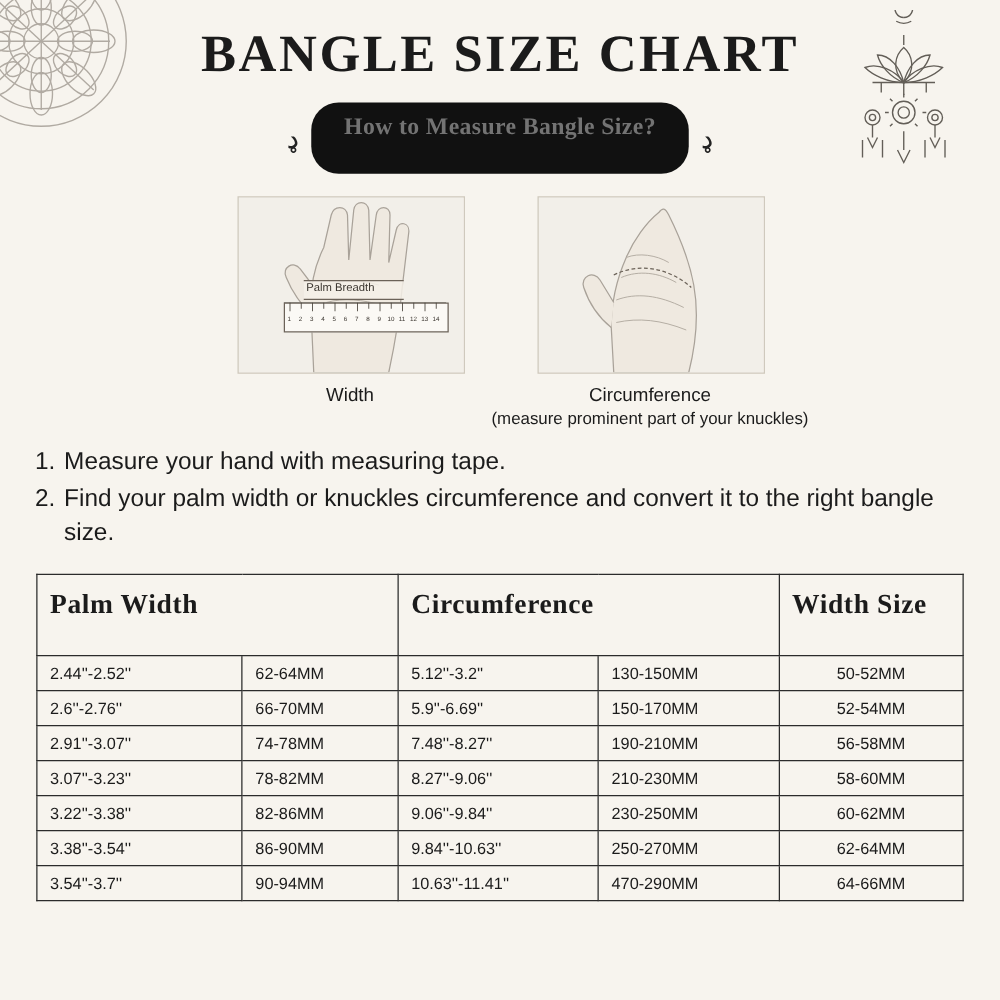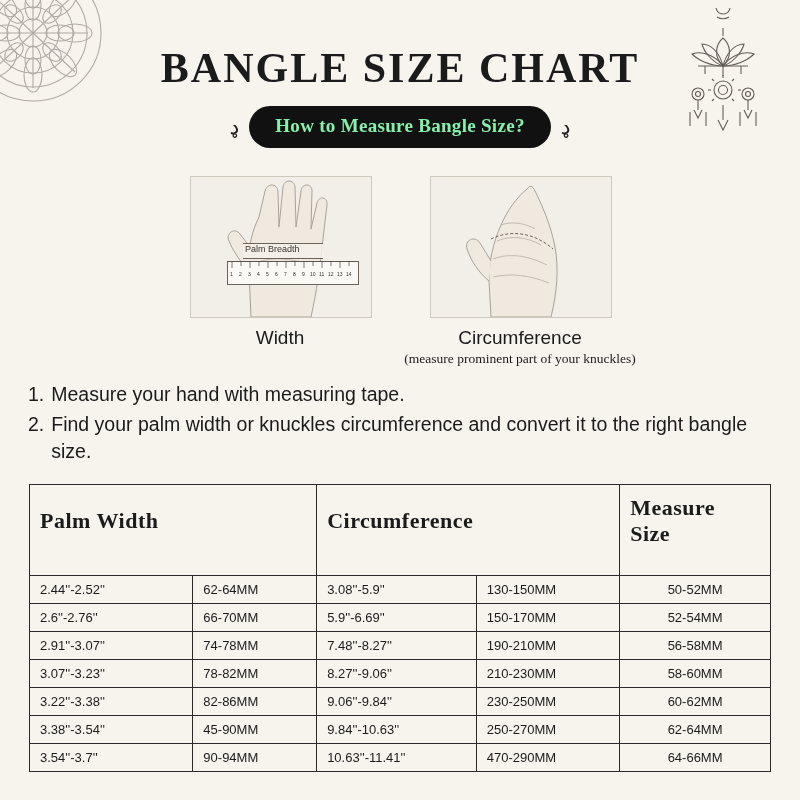--- a/index.html
+++ b/index.html
@@ -34,77 +34,76 @@
     opacity: .85;
   }
 
   
   .title {
     text-align: center;
     font-family: "Liberation Serif", serif;
     font-weight: bold;
     font-size: 42px;
     letter-spacing: 2px;
-    padding-top: 44px;
+    padding-top: 20px;
     margin: 0;
   }
 
   .measure-row {
     display: flex;
     align-items: center;
     justify-content: center;
     gap: 10px;
     margin-top: 14px;
   }
   .swirl {
     font-size: 22px;
     font-family: "Liberation Serif", serif;
     color: #222;
     line-height: 1;
   }
   .pill {
     background: #111;
-    color: #86efac;
+    color: #737373;
     border-radius: 22px;
-    padding: 9px 26px 11px;
+    padding: 9px 26px 26px;
     font-family: "Liberation Serif", serif;
     font-weight: bold;
     font-size: 19px;
     letter-spacing: .3px;
     white-space: nowrap;
   }
 
   
   .photos {
     display: flex;
     justify-content: center;
     gap: 60px;
-    margin-top: 28px;
+    margin-top: 18px;
   }
   .photo-block {
     width: 180px;
     text-align: center;
   }
   .photo {
     width: 180px;
     height: 140px;
     background: #f3f0ea;
     border: 1px solid #cfc9bd;
     position: relative;
     overflow: hidden;
   }
   .caption {
-    font-size: 19px;
+    font-size: 15px;
     margin-top: 9px;
     font-family: "Liberation Sans", sans-serif;
   }
   .subcaption {
     font-size: 13.5px;
     margin-top: 2px;
-    font-family: Liberation Serif, serif;
   }
   .cap-wide {
     width: 430px;
     margin-left: -125px;
   }
 
   
   .steps {
     margin: 14px 0 0 28px;
     font-size: 19.5px;
@@ -346,28 +345,28 @@
     <span class="step-num">2.</span>
     <span>Find your palm width or knuckles circumference and convert it to the right bangle size.</span>
   </div>
 </div>
 
 <table class="size-table">
   <thead>
     <tr>
       <th class="h0" colspan="2">Palm Width</th>
       <th class="h1" colspan="2">Circumference</th>
-      <th class="h2">Measure Size</th>
+      <th class="h2">Width Size</th>
     </tr>
   </thead>
   <tbody>
     <tr>
       <td class="c0">2.44''-2.52''</td>
       <td class="c1">62-64MM</td>
-      <td class="c2">3.08''-5.9''</td>
+      <td class="c2">5.12''-3.2''</td>
       <td class="c3">130-150MM</td>
       <td class="c4">50-52MM</td>
     </tr>
     <tr>
       <td class="c0">2.6''-2.76''</td>
       <td class="c1">66-70MM</td>
       <td class="c2">5.9''-6.69''</td>
       <td class="c3">150-170MM</td>
       <td class="c4">52-54MM</td>
     </tr>
@@ -387,21 +386,21 @@
     </tr>
     <tr>
       <td class="c0">3.22''-3.38''</td>
       <td class="c1">82-86MM</td>
       <td class="c2">9.06''-9.84''</td>
       <td class="c3">230-250MM</td>
       <td class="c4">60-62MM</td>
     </tr>
     <tr>
       <td class="c0">3.38''-3.54''</td>
-      <td class="c1">45-90MM</td>
+      <td class="c1">86-90MM</td>
       <td class="c2">9.84''-10.63''</td>
       <td class="c3">250-270MM</td>
       <td class="c4">62-64MM</td>
     </tr>
     <tr>
       <td class="c0">3.54''-3.7''</td>
       <td class="c1">90-94MM</td>
       <td class="c2">10.63''-11.41''</td>
       <td class="c3">470-290MM</td>
       <td class="c4">64-66MM</td>

